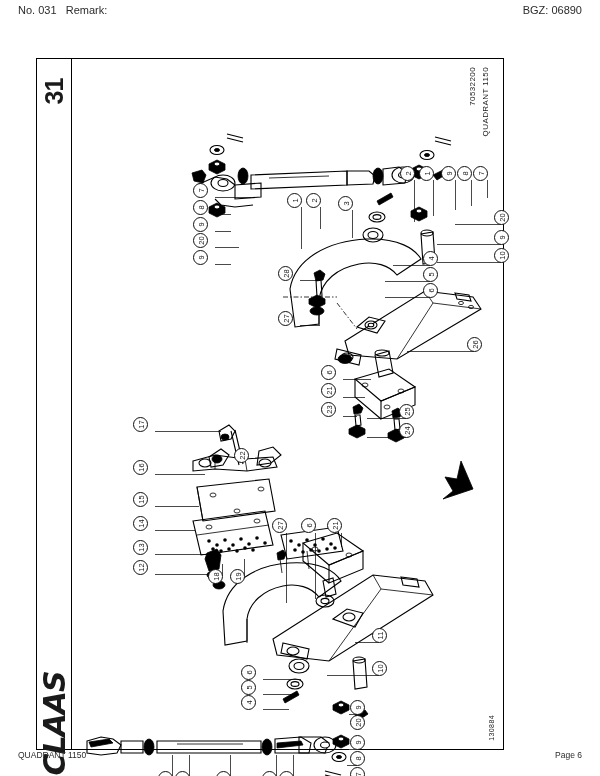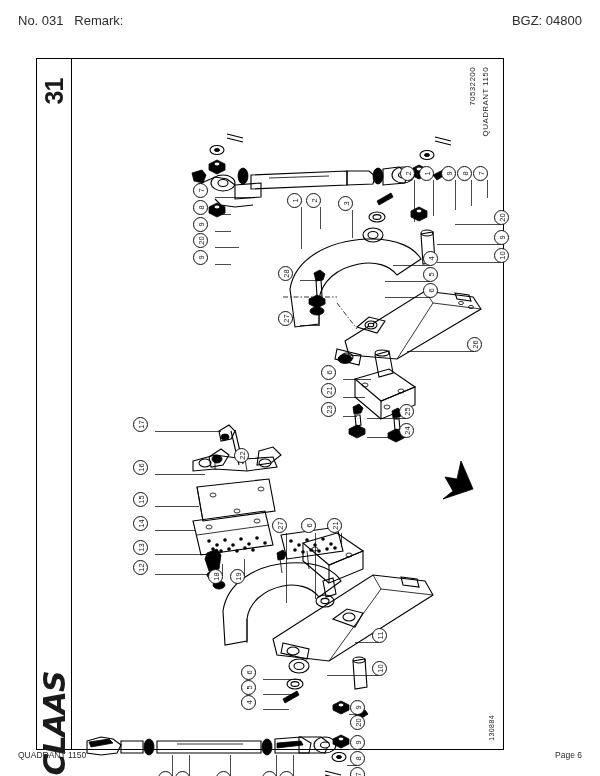--- a/index.html
+++ b/index.html
@@ -3,21 +3,21 @@
 <meta charset="utf-8">
 <style>
   html,body{margin:0;padding:0;background:#ffffff;}
   body{
     width:600px;height:776px;position:relative;overflow:hidden;
     font-family:"Liberation Sans", sans-serif;color:#1a1a1a;
   }
   .page{position:absolute;inset:0;background:#fff;}
 
   
-  .hdr{position:absolute;left:0;right:0;top:13px;height:14px;font-size:13px;color:#2b2b2b;}
+  .hdr{position:absolute;left:0;right:0;top:4px;height:14px;font-size:11px;color:#2b2b2b;}
   .hdr .lft{position:absolute;left:18px;top:0;white-space:pre;}
   .hdr .rgt{position:absolute;right:18px;top:0;}
   .ftr{position:absolute;left:0;right:0;bottom:12px;height:14px;font-size:8.5px;color:#2b2b2b;}
   .ftr .lft{position:absolute;left:18px;top:0;}
   .ftr .rgt{position:absolute;right:18px;top:0;}
 
   
   .frame{position:absolute;left:36px;top:58px;width:466px;height:690px;border:1.6px solid #000;background:#fff;}
   .colL{position:absolute;left:0;top:0;width:34px;height:100%;border-right:1.6px solid #000;}
   .secnum{position:absolute;left:-9px;top:18px;width:52px;text-align:center;
@@ -51,21 +51,21 @@
       font-size:30px;color:#ee1111;white-space:nowrap;z-index:20;
       font-family:"DejaVu Sans",sans-serif;}
 </style>
 </head>
 <body>
 
 <div class="page">
 
   <div class="hdr">
     <span class="lft">No. 031   Remark:</span>
-    <span class="rgt">BGZ: 04800</span>
+    <span class="rgt">BGZ: 06890</span>
   </div>
 
   <div class="frame">
 
     <div class="colL">
       <div class="secnum">31</div>
       <div class="claas">CLAAS</div>
     </div>
 
     <div class="vtxt vnum">70532200</div>

